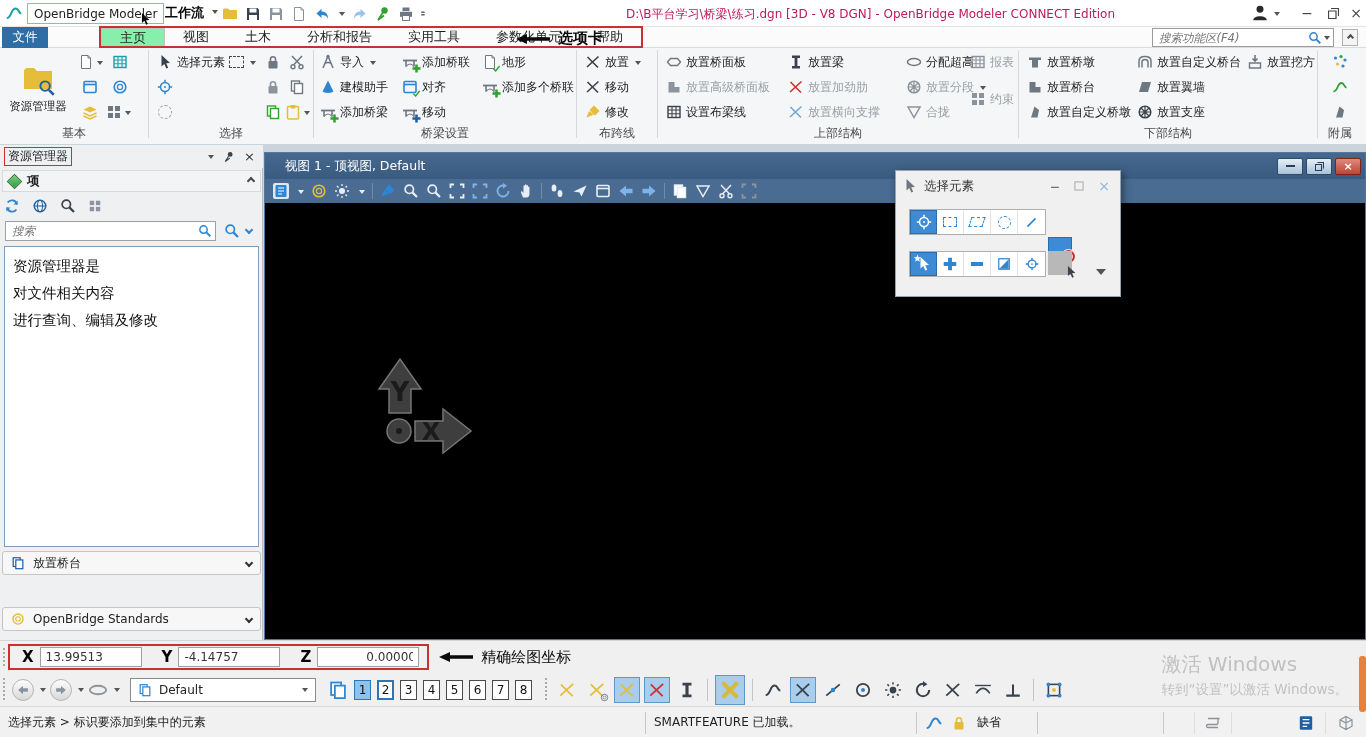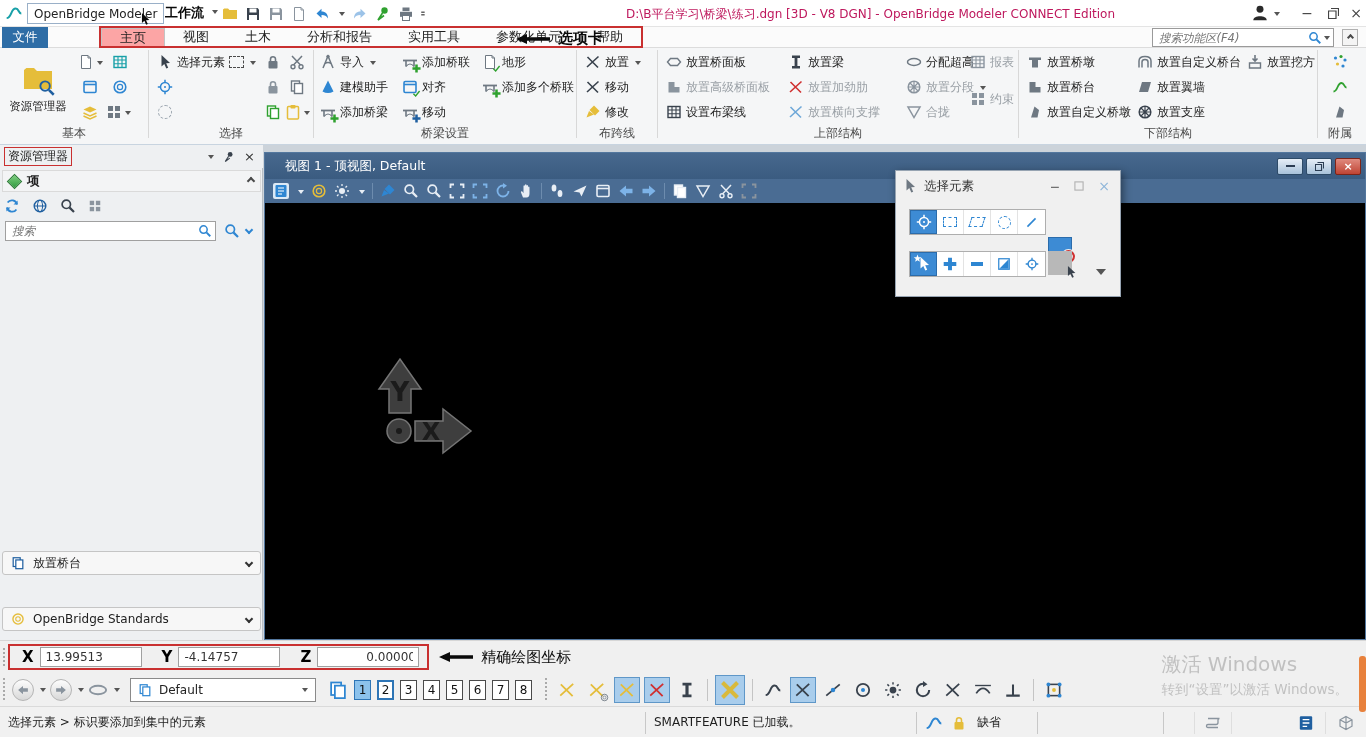--- a/index.html
+++ b/index.html
@@ -24,21 +24,21 @@
   .app-combo{left:27px;top:3px;height:21px;padding:0 6px;border:1px solid #9ab0c8;background:#fff;display:flex;align-items:center;font-size:12px}
   .note{font-weight:bold;color:#0a0a0a}
   .qat{left:222px;top:3px;height:21px;display:flex;align-items:center;gap:7px}
   .doc-title{left:626px;top:6px;font-size:12px;color:#be185d;white-space:nowrap}
   .winbtn{width:22px;height:22px;display:flex;align-items:center;justify-content:center;color:#444;font-size:14px}
   
   .tabrow{left:0;top:27px;width:1366px;height:21px;background:#fbfbfb;border-bottom:1px solid #dcdcdc}
   .filetab{left:2px;top:0;width:46px;height:21px;color:#fff;display:flex;align-items:center;justify-content:center;font-size:12.5px}
   .tabs-wrap{left:99px;top:-1px;height:22px;display:flex;align-items:stretch;padding:0}
   .rtab{display:flex;align-items:center;justify-content:center;padding:0 18px;font-size:13px;color:#1e1e1e}
-  .rtab.active{background:#fca5a5;border:1px solid #c3c3c3;border-bottom:none}
+  .rtab.active{background:#86efac;border:1px solid #c3c3c3;border-bottom:none}
   .tabs-note{left:516px;top:2px;display:flex;align-items:center;gap:8px;font-size:15px;font-weight:bold;color:#0a0a0a}
   .ribbon-search{left:1152px;top:1px;width:182px;height:19px;border:1px solid #9a9a9a;background:#fff;display:flex;align-items:center;padding:0 3px 0 6px}
   .ribbon-search input{border:none;outline:none;flex:1;font-style:italic;font-size:11.5px;color:#555;background:transparent;font-family:inherit;min-width:0}
   .minibtn{display:flex;align-items:center;justify-content:center}
   
   .ribbon{left:0;top:48px;width:1366px;height:97px;background:#f5f6f7;border-bottom:1px solid #c8d4e0;display:flex}
   .rgroup{position:relative;height:100%;flex:none}
   .rgroup .glabel{position:absolute;left:0;right:0;bottom:2px;text-align:center;font-size:12px;color:#4a4a4a}
   .gsep{width:1px;height:88px;background:#d8d8d8;margin-top:2px;flex:none}
   .bigbtn{position:absolute;top:2px;width:72px;height:76px;display:flex;flex-direction:column;align-items:center;justify-content:center;gap:4px}
@@ -945,20 +945,25 @@
               <use href="#s-mag"></use>
             </svg>
           </span>
       </div>
       <span class="ic i16 c-blue abs" style="left:224px;top:78px">
           <svg>
             <use href="#s-mag"></use>
           </svg>
         </span>
       <span class="chev down abs" style="left:246px;top:82px;border-color:#2e86d2"></span>
+      <div class="abs exp-content">
+        <div>资源管理器是</div>
+        <div>对文件相关内容</div>
+        <div>进行查询、编辑及修改</div>
+      </div>
       <div class="abs exp-collapse" style="top:406px">
         <span class="ic i14 c-dkblue">
             <svg>
               <use href="#s-copy"></use>
             </svg>
           </span>
         <span>放置桥台</span>
         <span class="chev down"></span>
       </div>
       <div class="abs exp-collapse" style="top:462px">

